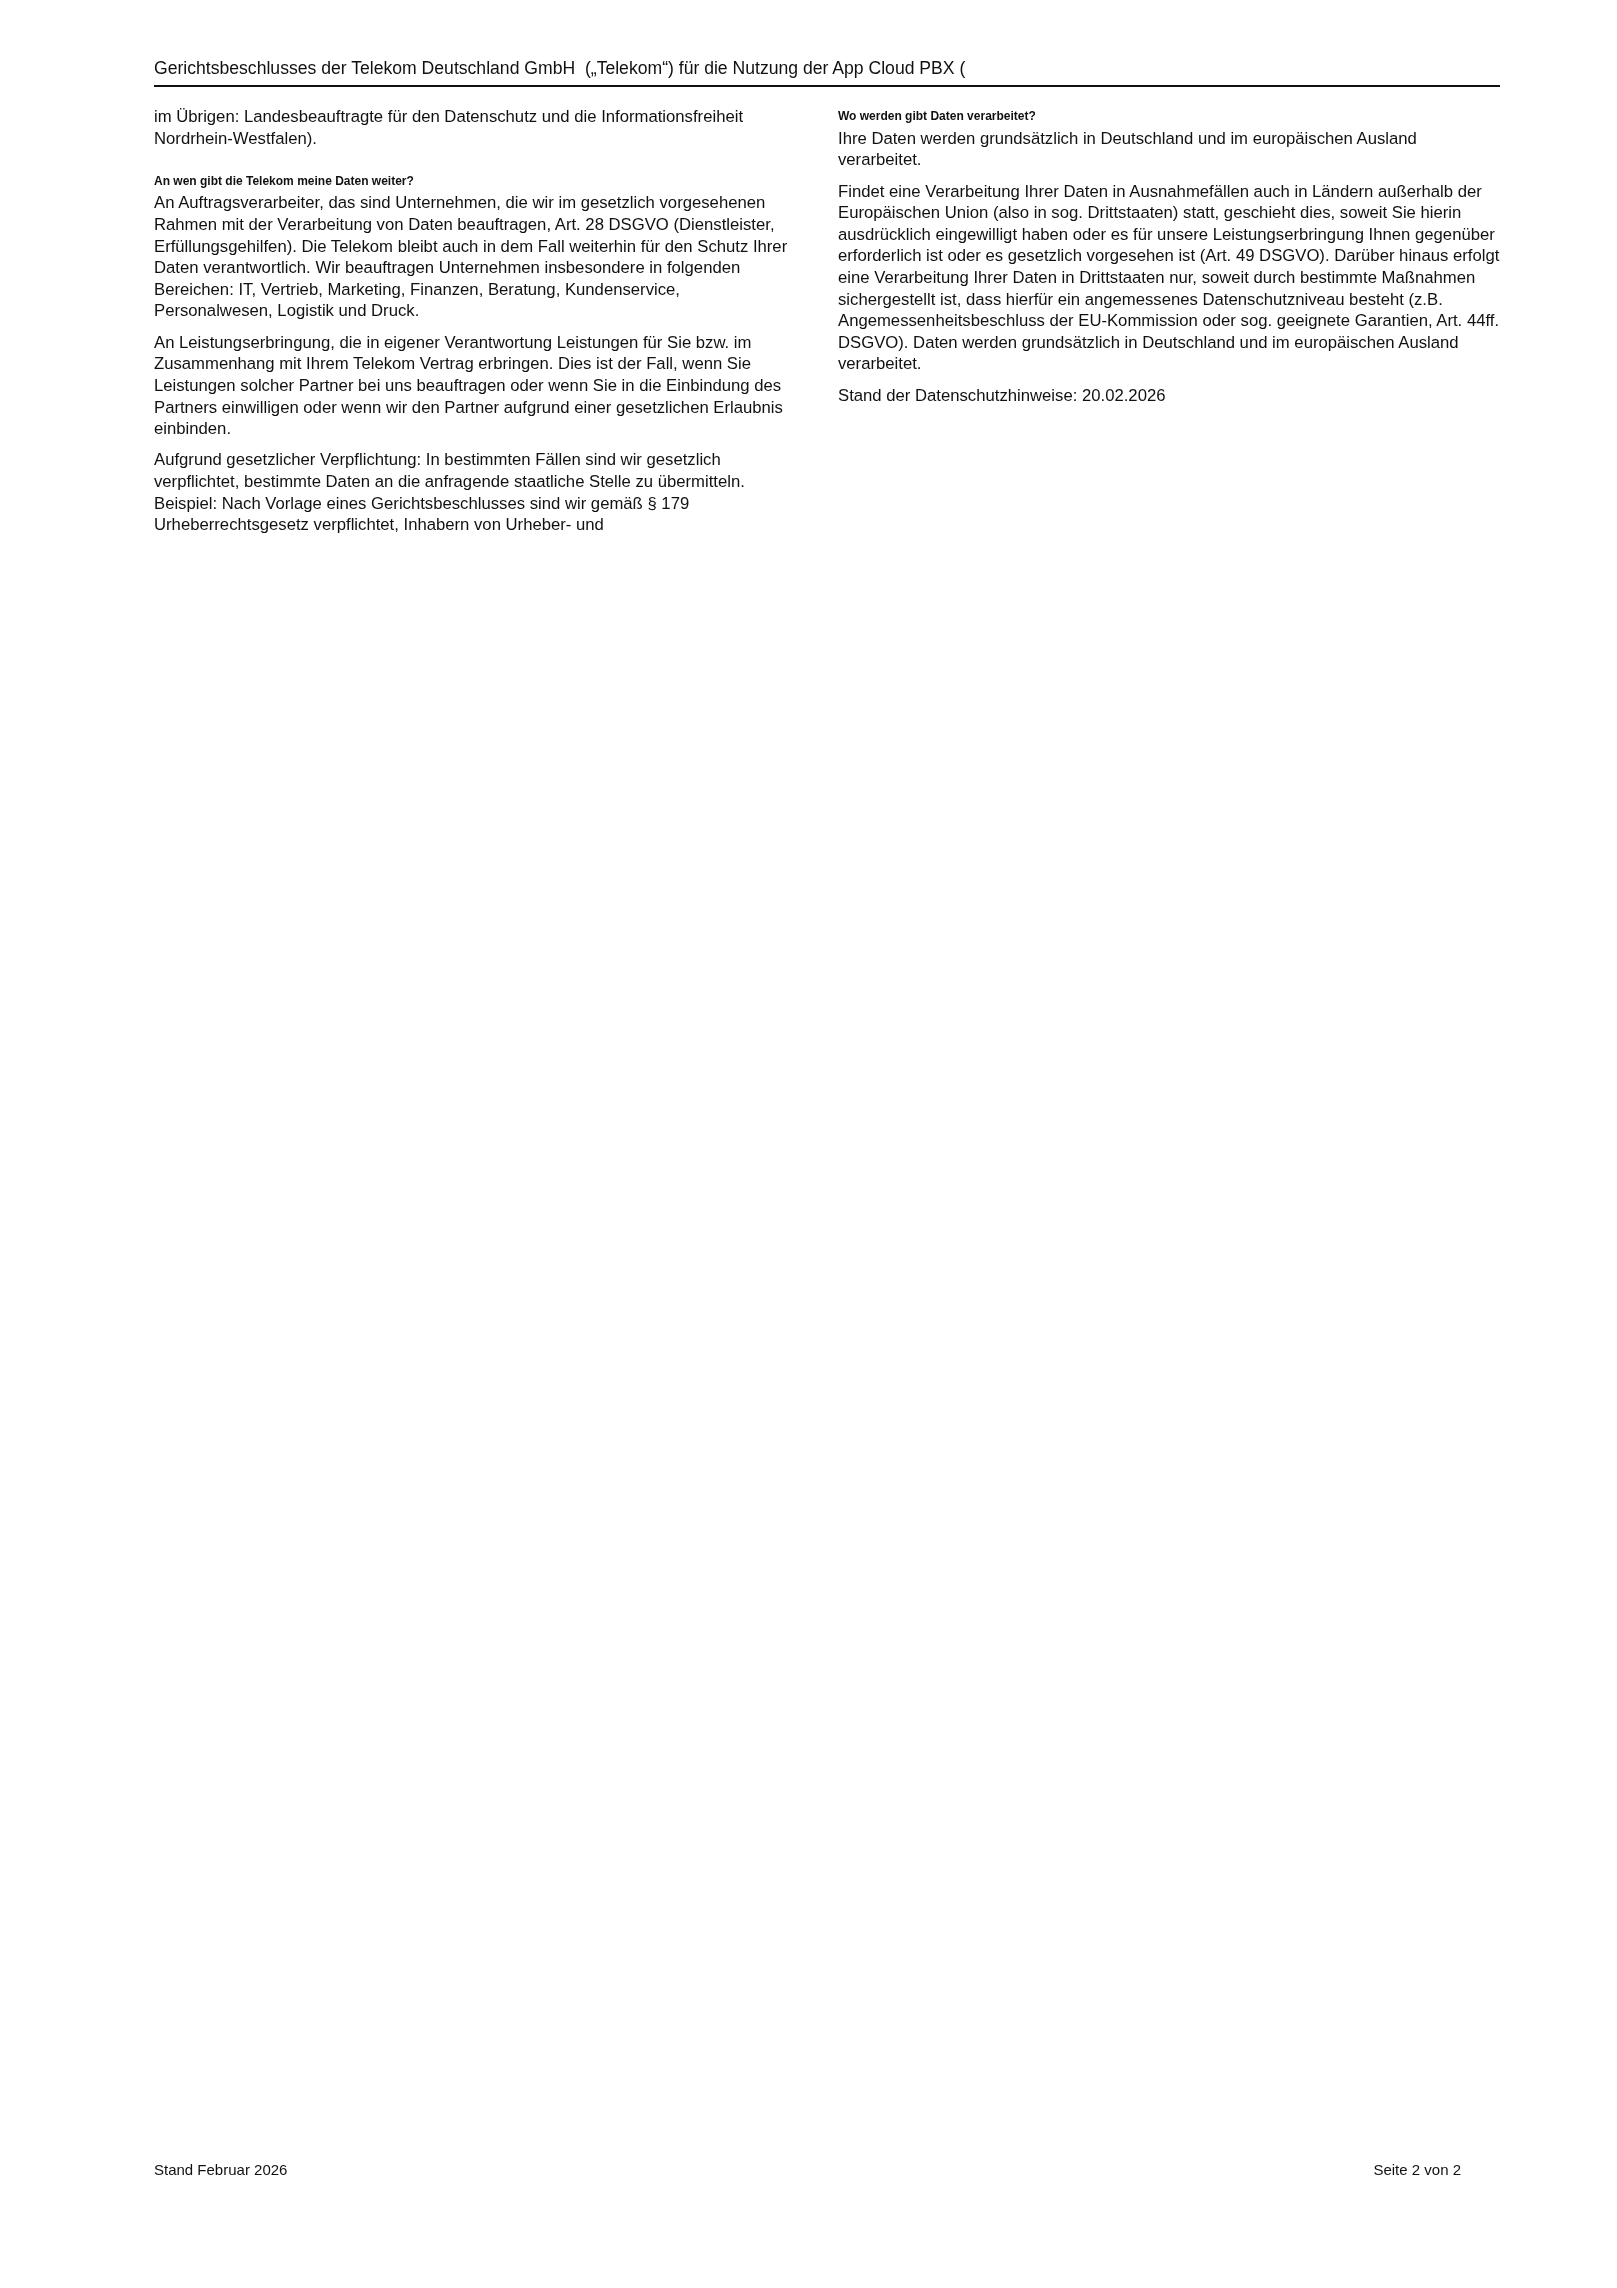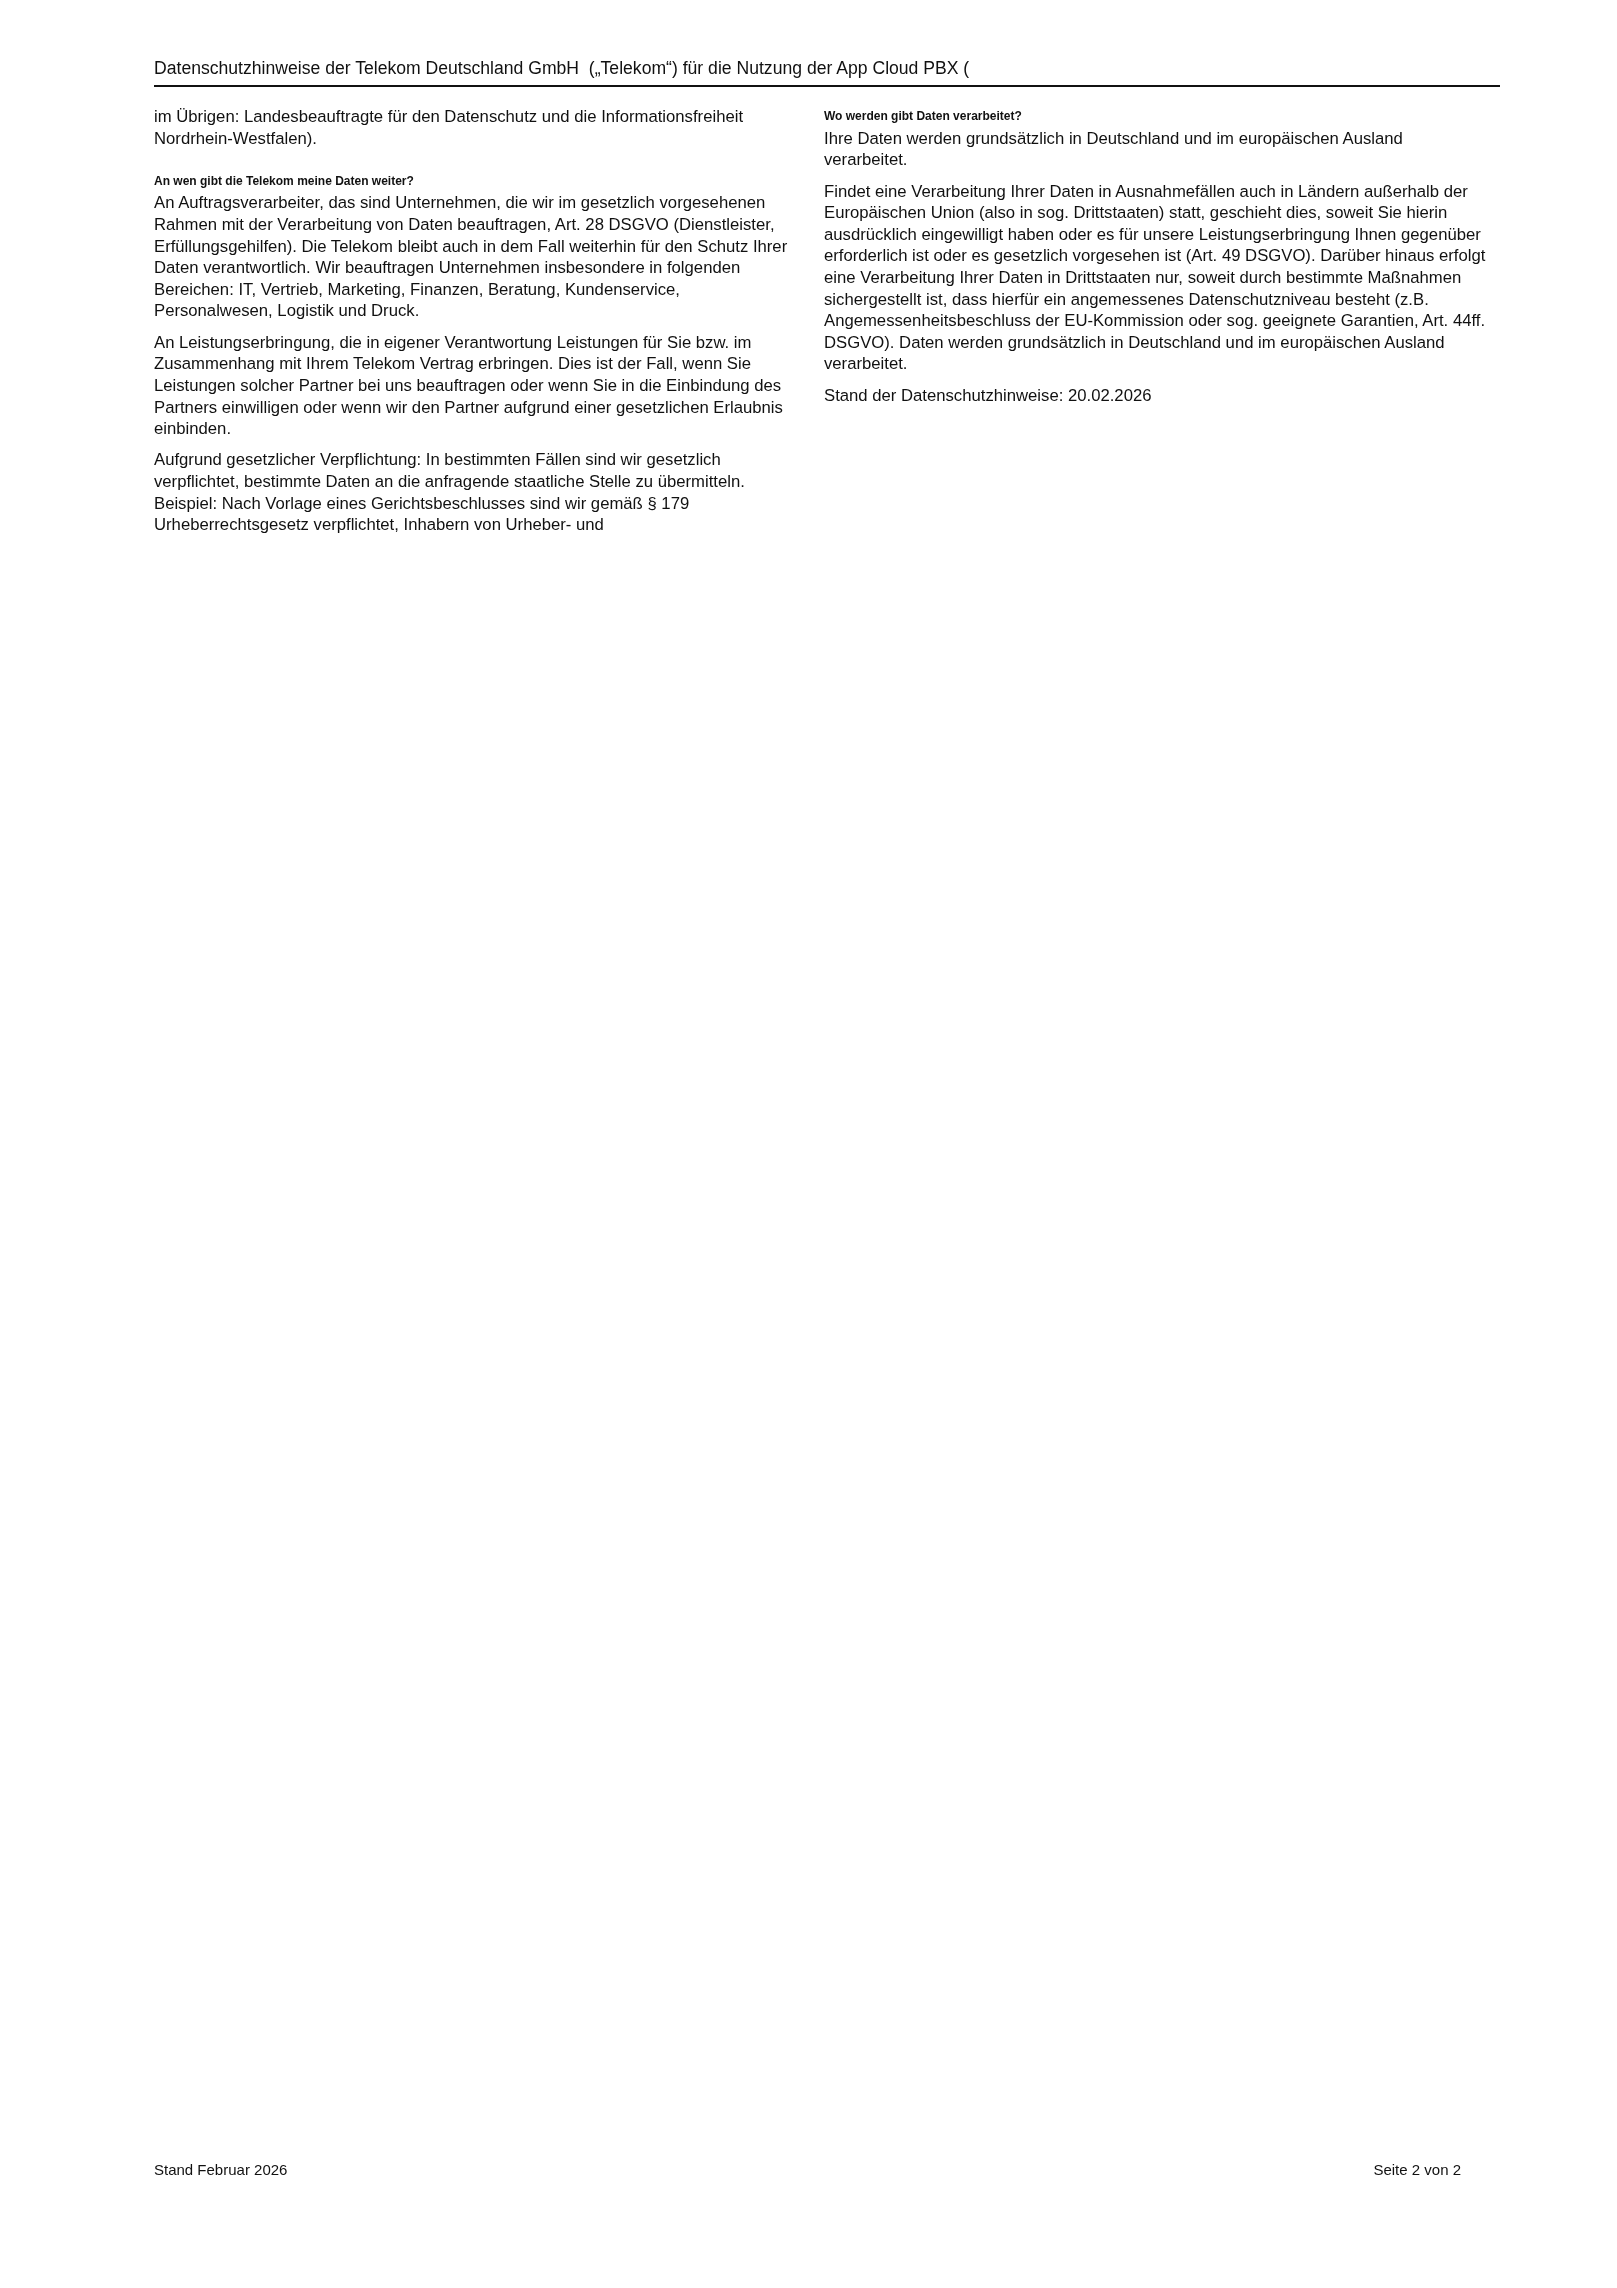--- a/index.html
+++ b/index.html
@@ -27,21 +27,21 @@
     white-space: pre;
     color: #111111;
   }
   .header-rule {
     height: 0;
     border-bottom: 2px solid #111111;
     margin-top: 4.9px;
   }
   .columns {
     display: flex;
-    gap: 33px;
+    gap: 47px;
     margin-top: 18.6px;
   }
   .col-left  { width: 637px; }
   .col-right { width: 662px; }
   .columns p {
     margin: 0 0 9.8px 0;
     font-size: 16.7px;
     line-height: 21.6px;
   }
   .columns h2 {
@@ -63,21 +63,21 @@
     font-size: 15px;
     line-height: 21.6px;
   }
 </style>
 </head>
 <body>
 
 <div class="content">
 
   <div>
-    <div class="doc-title">Datenschutzhinweise der Telekom Deutschland GmbH  („Telekom“) für die Nutzung der App Cloud PBX (</div>
+    <div class="doc-title">Gerichtsbeschlusses der Telekom Deutschland GmbH  („Telekom“) für die Nutzung der App Cloud PBX (</div>
     <div class="header-rule"></div>
   </div>
 
   <div class="columns">
 
     <div class="col-left">
       <p class="indent">im Übrigen: Landesbeauftragte für den Datenschutz und die Informationsfreiheit Nordrhein-Westfalen).</p>
 
       <h2>An wen gibt die Telekom meine Daten weiter?</h2>
 

